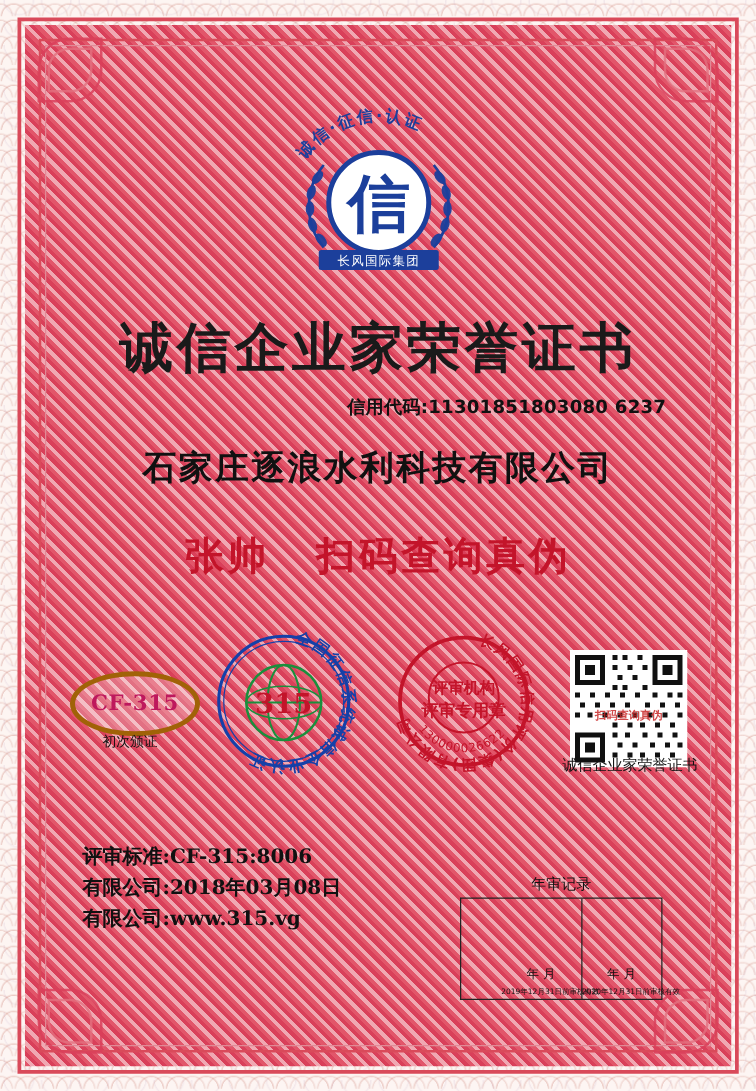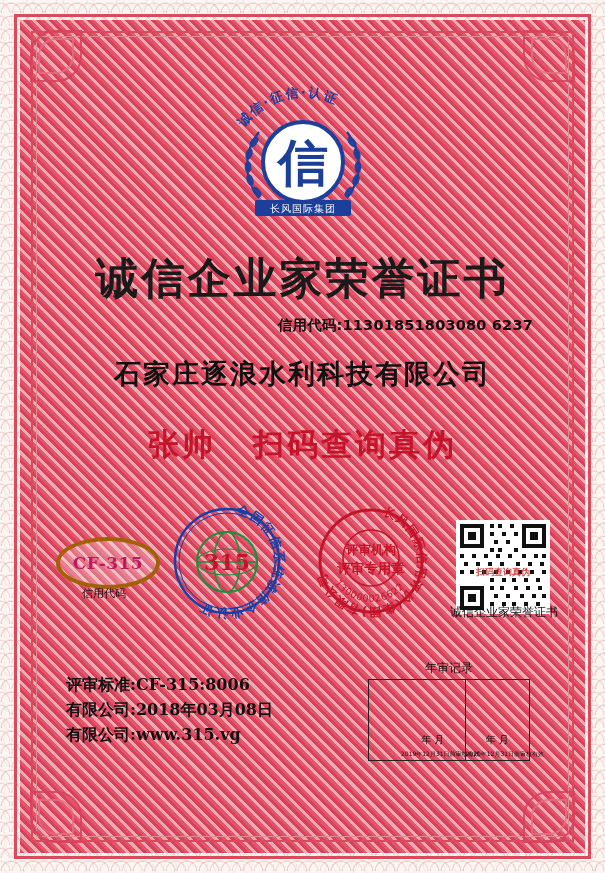--- a/index.html
+++ b/index.html
@@ -265,20 +265,21 @@
     left: 368px;
     top: 660px;
     width: 162px;
   }
   .review-title {
     text-align: center;
     font-family: "DejaVu Sans", sans-serif;
     font-size: 12px;
     color: #111;
     margin-bottom: 2px;
+    margin-top: 39px;
   }
   .review-grid {
     display: flex;
     border: 1px solid #222;
     height: 80px;
     padding-left: 32px;
   }
   .review-cell {
     flex: 1;
     position: relative;
@@ -369,21 +370,21 @@
     <div class="person-row">
       <span>张帅</span>
       <span>扫码查询真伪</span>
     </div>
 
     <div class="seals">
 
       <div class="seal-cf">
         <div class="oval">CF-315</div>
       </div>
-      <div class="cap-cf">信用代码</div>
+      <div class="cap-cf">初次颁证</div>
 
       <div class="seal-blue">
         <svg width="122" height="122" viewBox="0 0 122 122">
           <defs>
             <path id="blueRing" d="M 61,13 A 48,48 0 1 1 60.9,13" fill="none"></path>
           </defs>
           <circle cx="61" cy="61" r="52" fill="none" stroke="#1540a8" stroke-width="2.5"></circle>
           <circle cx="61" cy="61" r="48" fill="none" stroke="#1540a8" stroke-width="1"></circle>
           <text font-family="DejaVu Sans, sans-serif" font-size="12.5" font-weight="bold" fill="#1540a8" letter-spacing="1.5">
             <textPath href="#blueRing" startOffset="3%">全国征信系统诚信企业认证</textPath>

